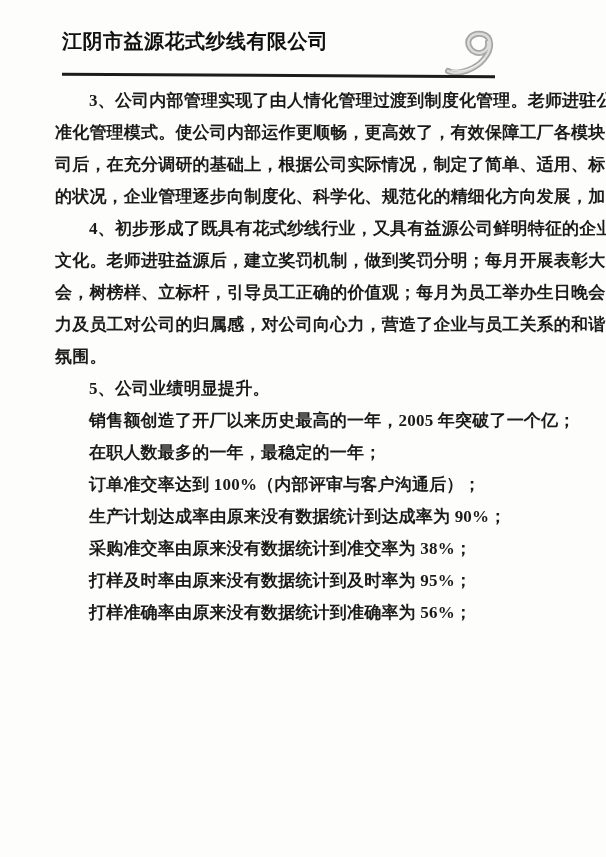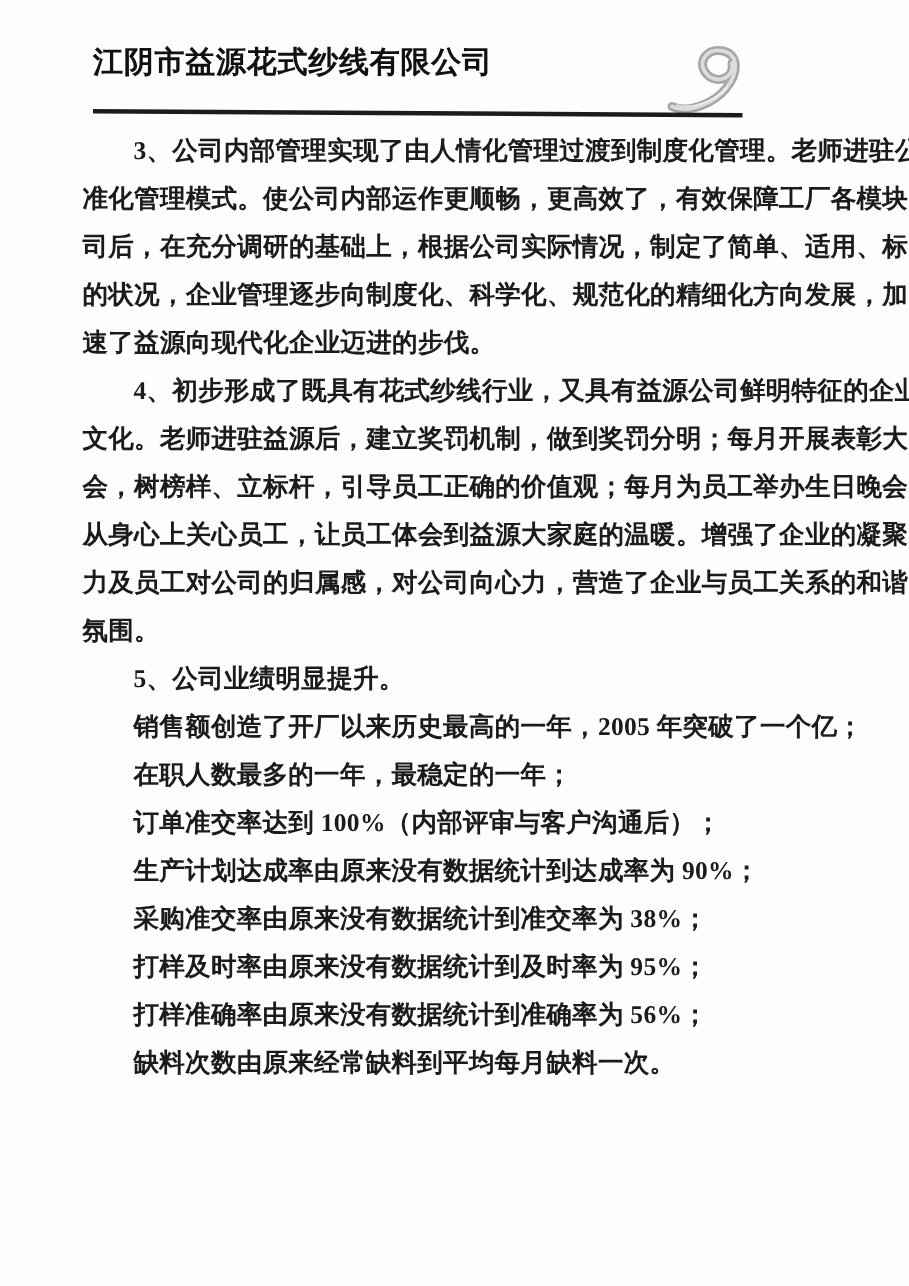--- a/index.html
+++ b/index.html
@@ -76,34 +76,31 @@
 
     <div class="header-rule"></div>
   </div>
 
   <div class="doc-body">
     <div>
         <div class="line first">3、公司内部管理实现了由人情化管理过渡到制度化管理。老师进驻公</div>
         <div class="line">准化管理模式。使公司内部运作更顺畅，更高效了，有效保障工厂各模块</div>
         <div class="line">司后，在充分调研的基础上，根据公司实际情况，制定了简单、适用、标</div>
         <div class="line">的状况，企业管理逐步向制度化、科学化、规范化的精细化方向发展，加</div>
-        <div class="line">速了益源向现代化企业迈进的步伐。</div>
         <div class="line first">4、初步形成了既具有花式纱线行业，又具有益源公司鲜明特征的企业</div>
         <div class="line">文化。老师进驻益源后，建立奖罚机制，做到奖罚分明；每月开展表彰大</div>
         <div class="line">会，树榜样、立标杆，引导员工正确的价值观；每月为员工举办生日晚会，</div>
-        <div class="line">从身心上关心员工，让员工体会到益源大家庭的温暖。增强了企业的凝聚</div>
         <div class="line">力及员工对公司的归属感，对公司向心力，营造了企业与员工关系的和谐</div>
         <div class="line">氛围。</div>
         <div class="line first">5、公司业绩明显提升。</div>
       </div>
     <div>
         <div class="line first">销售额创造了开厂以来历史最高的一年，2005 年突破了一个亿；</div>
         <div class="line first">在职人数最多的一年，最稳定的一年；</div>
         <div class="line first">订单准交率达到 100%（内部评审与客户沟通后）；</div>
         <div class="line first">生产计划达成率由原来没有数据统计到达成率为 90%；</div>
         <div class="line first">采购准交率由原来没有数据统计到准交率为 38%；</div>
         <div class="line first">打样及时率由原来没有数据统计到及时率为 95%；</div>
         <div class="line first">打样准确率由原来没有数据统计到准确率为 56%；</div>
-        <div class="line first">缺料次数由原来经常缺料到平均每月缺料一次。</div>
       </div>
   </div>
 
 </div>
 
 </body></html>

